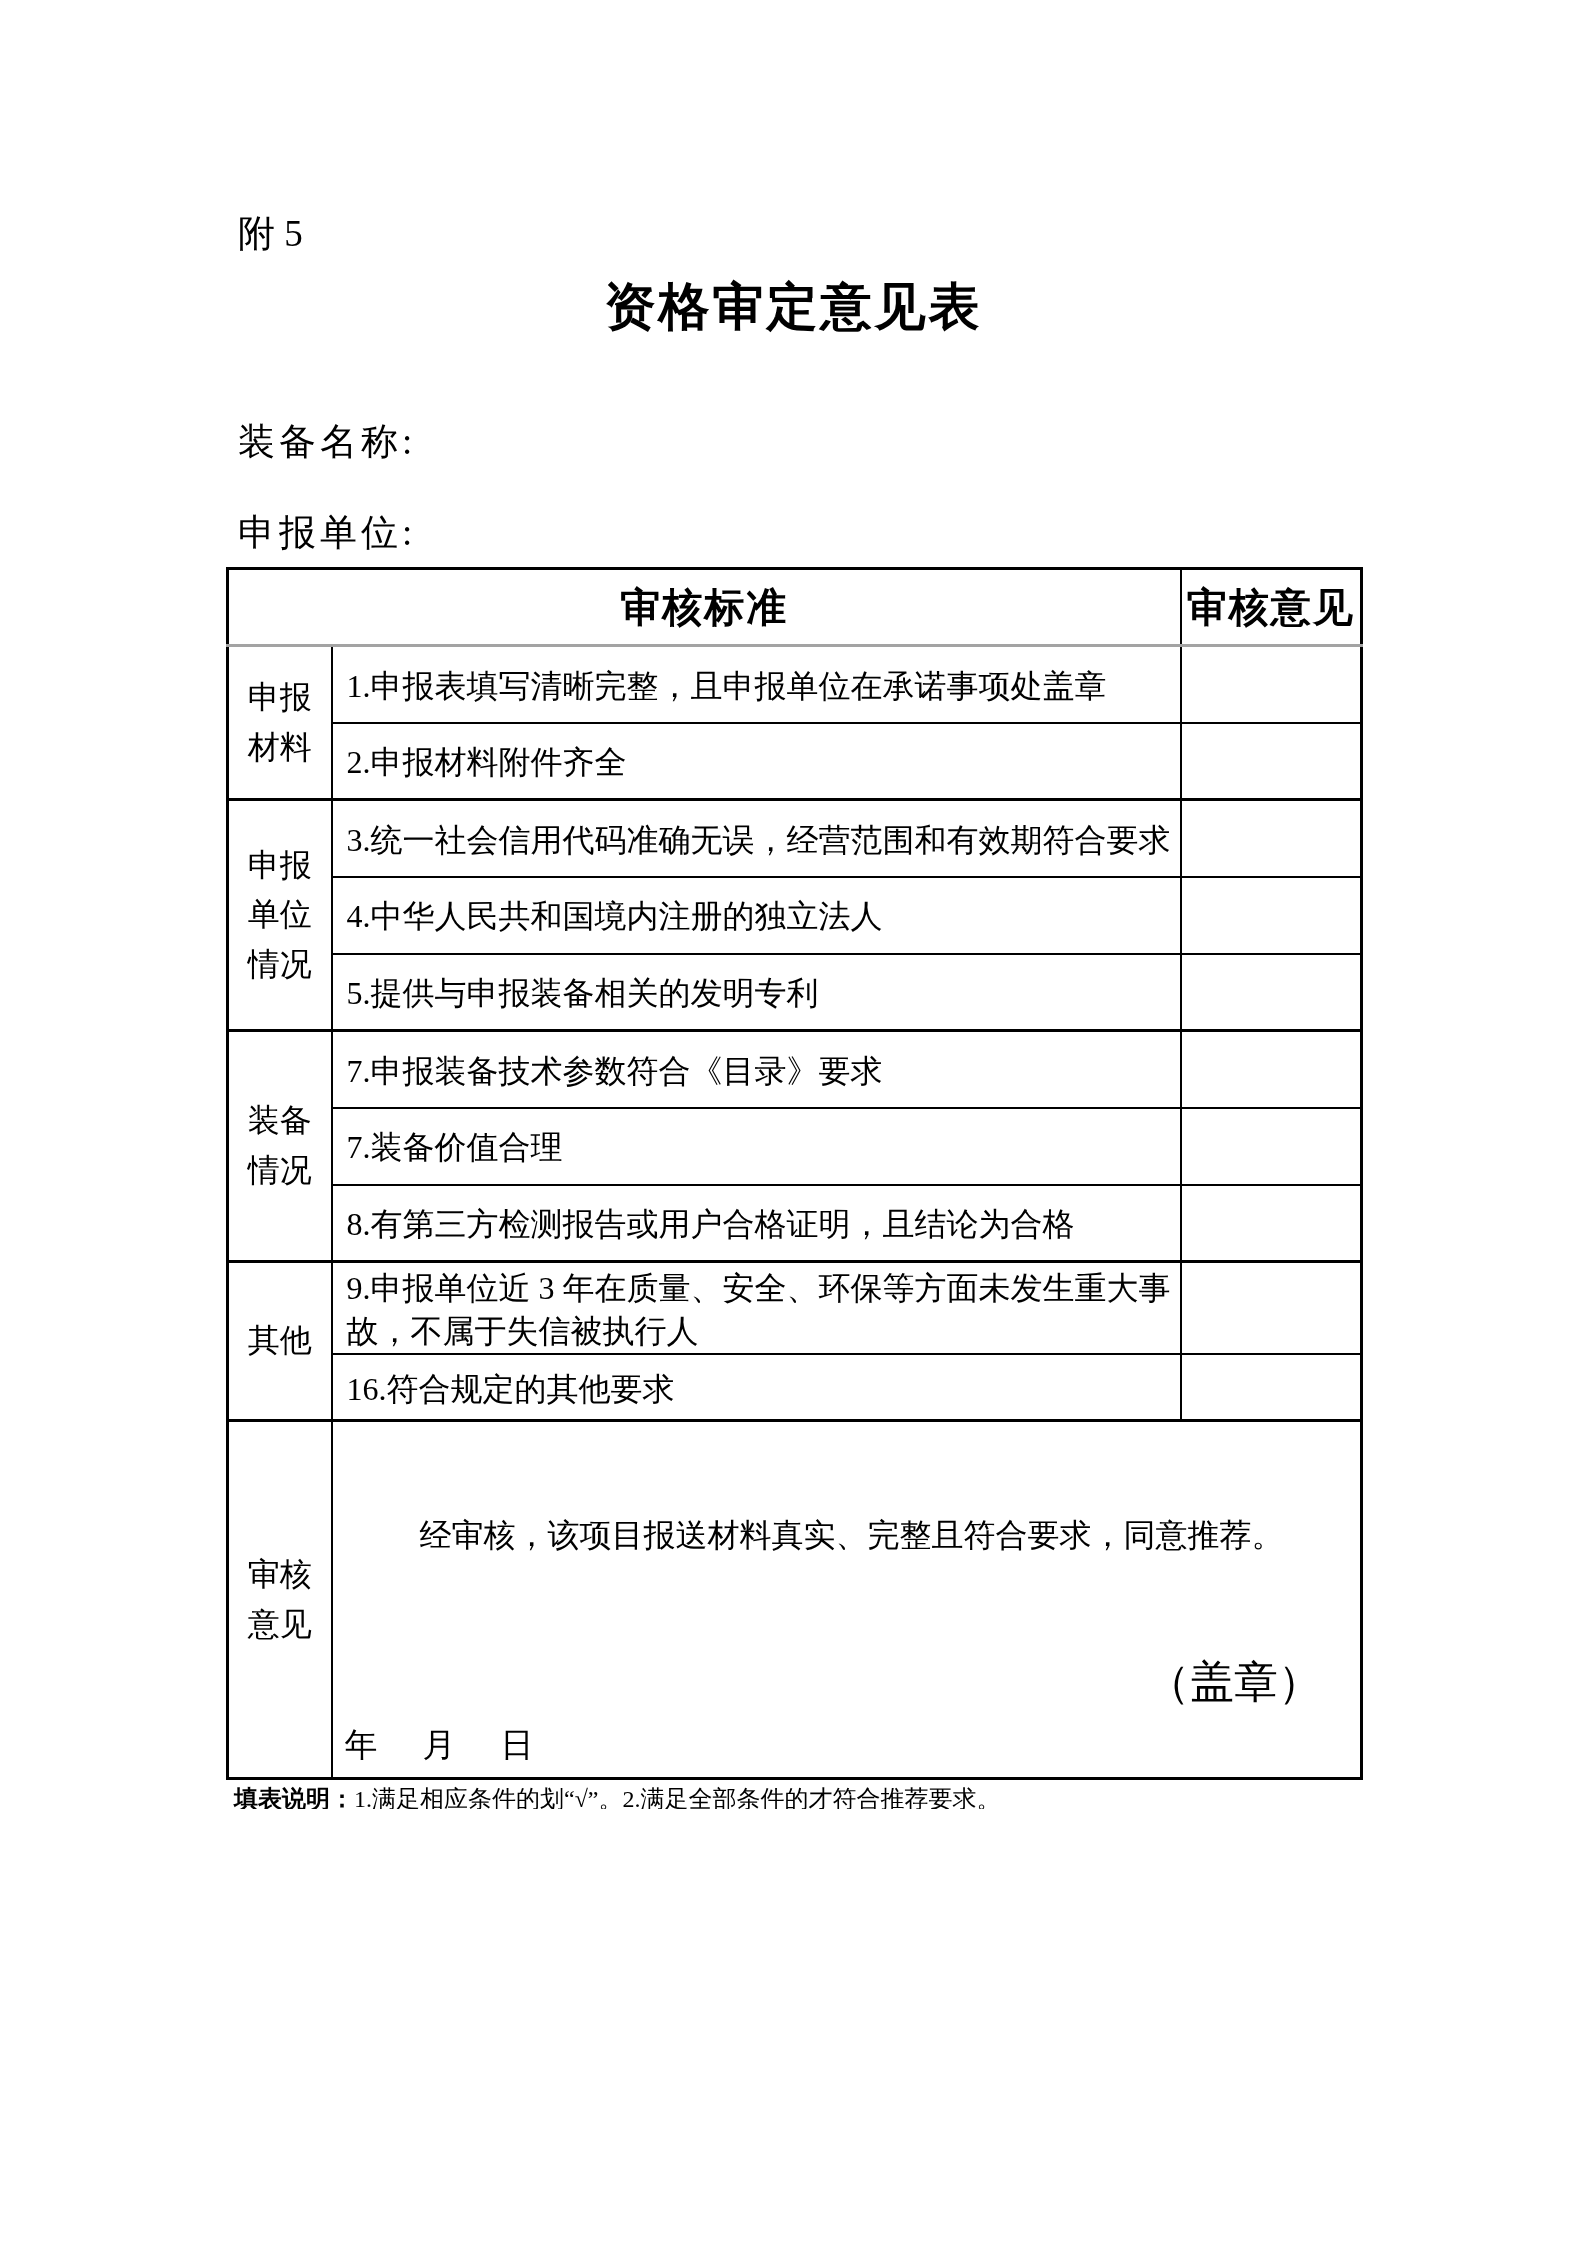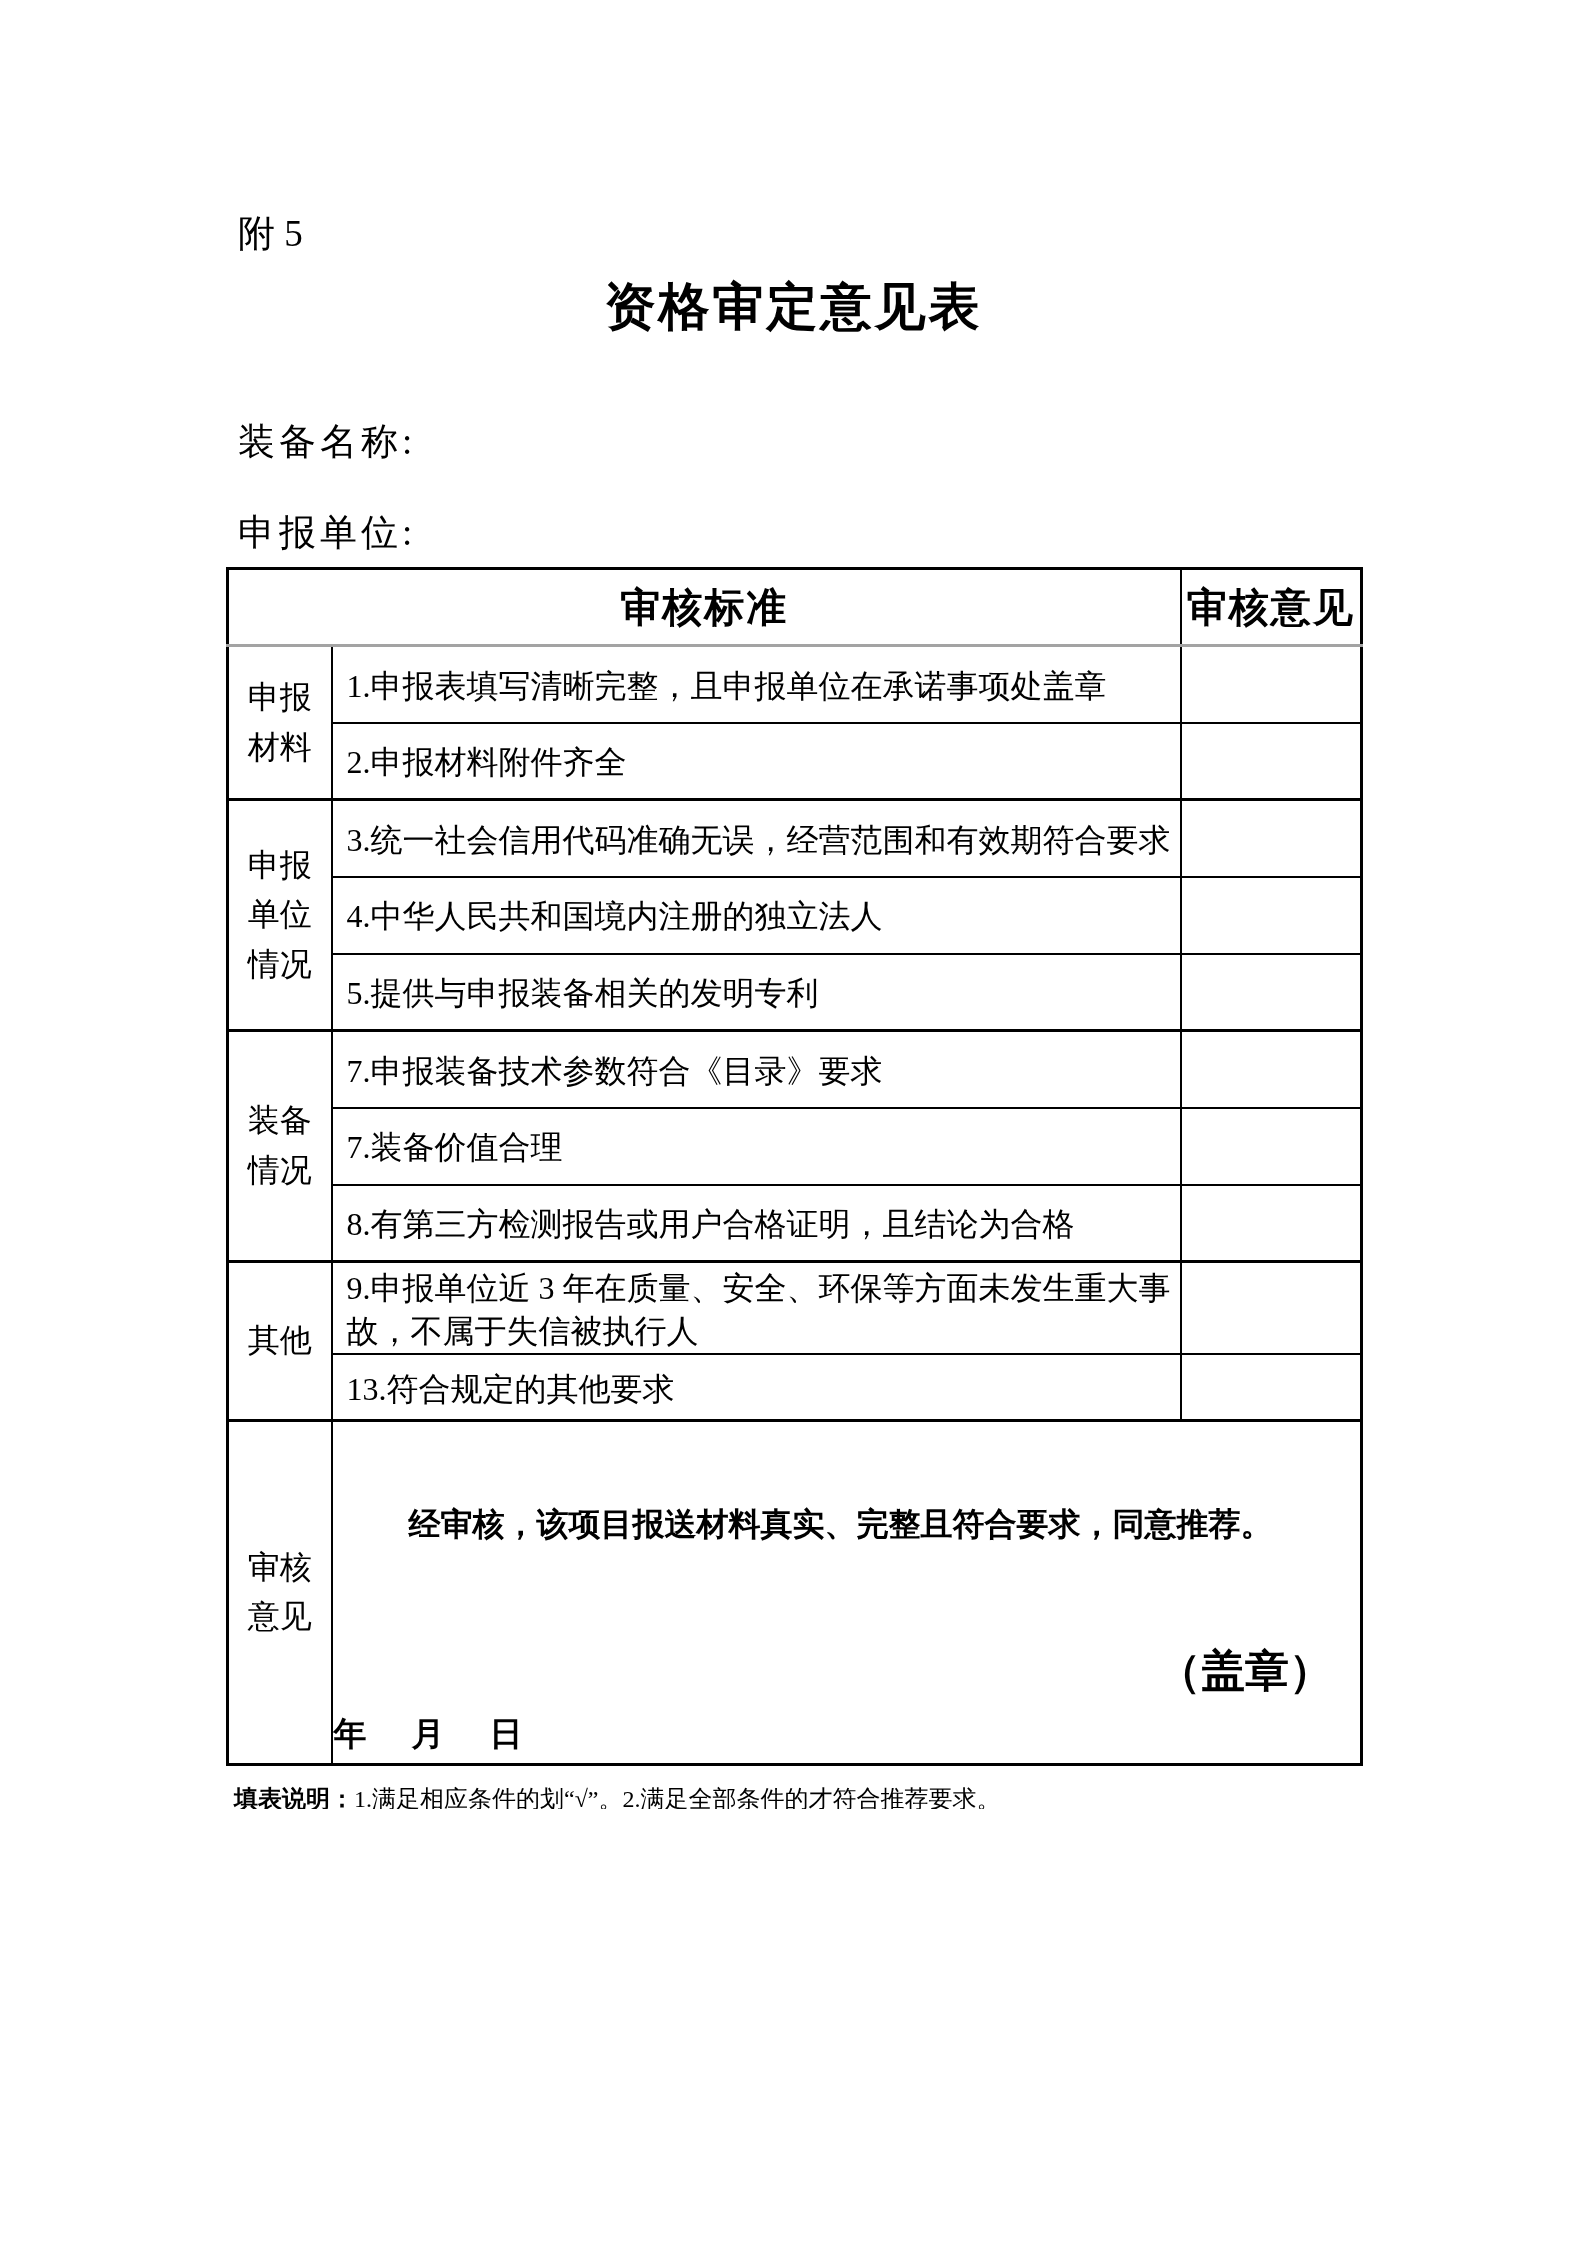--- a/index.html
+++ b/index.html
@@ -89,22 +89,21 @@
     text-align: left;
     padding: 4px 6px 0 14px;
     line-height: 1.35;
   }
   .review-table td.op { padding: 0; }
 
   
   .review-table tr.review-row { height: 344px; }
   .review-table td.review-cell {
     vertical-align: top;
-    padding: 1px;
-    font-weight: bold;
+    padding: 12px;
   }
   .review-statement {
     margin-top: 80px;
     padding-left: 75px;
     padding-right: 20px;
     font-size: 32px;
     line-height: 1.35;
   }
   .review-seal {
     margin-top: 100px;
@@ -208,21 +207,21 @@
         <td class="item">8.有第三方检测报告或用户合格证明，且结论为合格</td>
         <td class="op"></td>
       </tr>
 
       <tr class="group-start row-tall">
         <td class="cat" rowspan="2">其他</td>
         <td class="item">9.申报单位近 3 年在质量、安全、环保等方面未发生重大事故，不属于失信被执行人</td>
         <td class="op"></td>
       </tr>
       <tr class="row-short">
-        <td class="item">13.符合规定的其他要求</td>
+        <td class="item">16.符合规定的其他要求</td>
         <td class="op"></td>
       </tr>
 
       <tr class="group-start review-row">
         <td class="cat">审核意见</td>
         <td class="review-cell" colspan="2">
           <div class="review-statement">经审核，该项目报送材料真实、完整且符合要求，同意推荐。</div>
           <div class="review-seal">（盖章）</div>
           <div class="review-date">年　月　日</div>
         </td>

